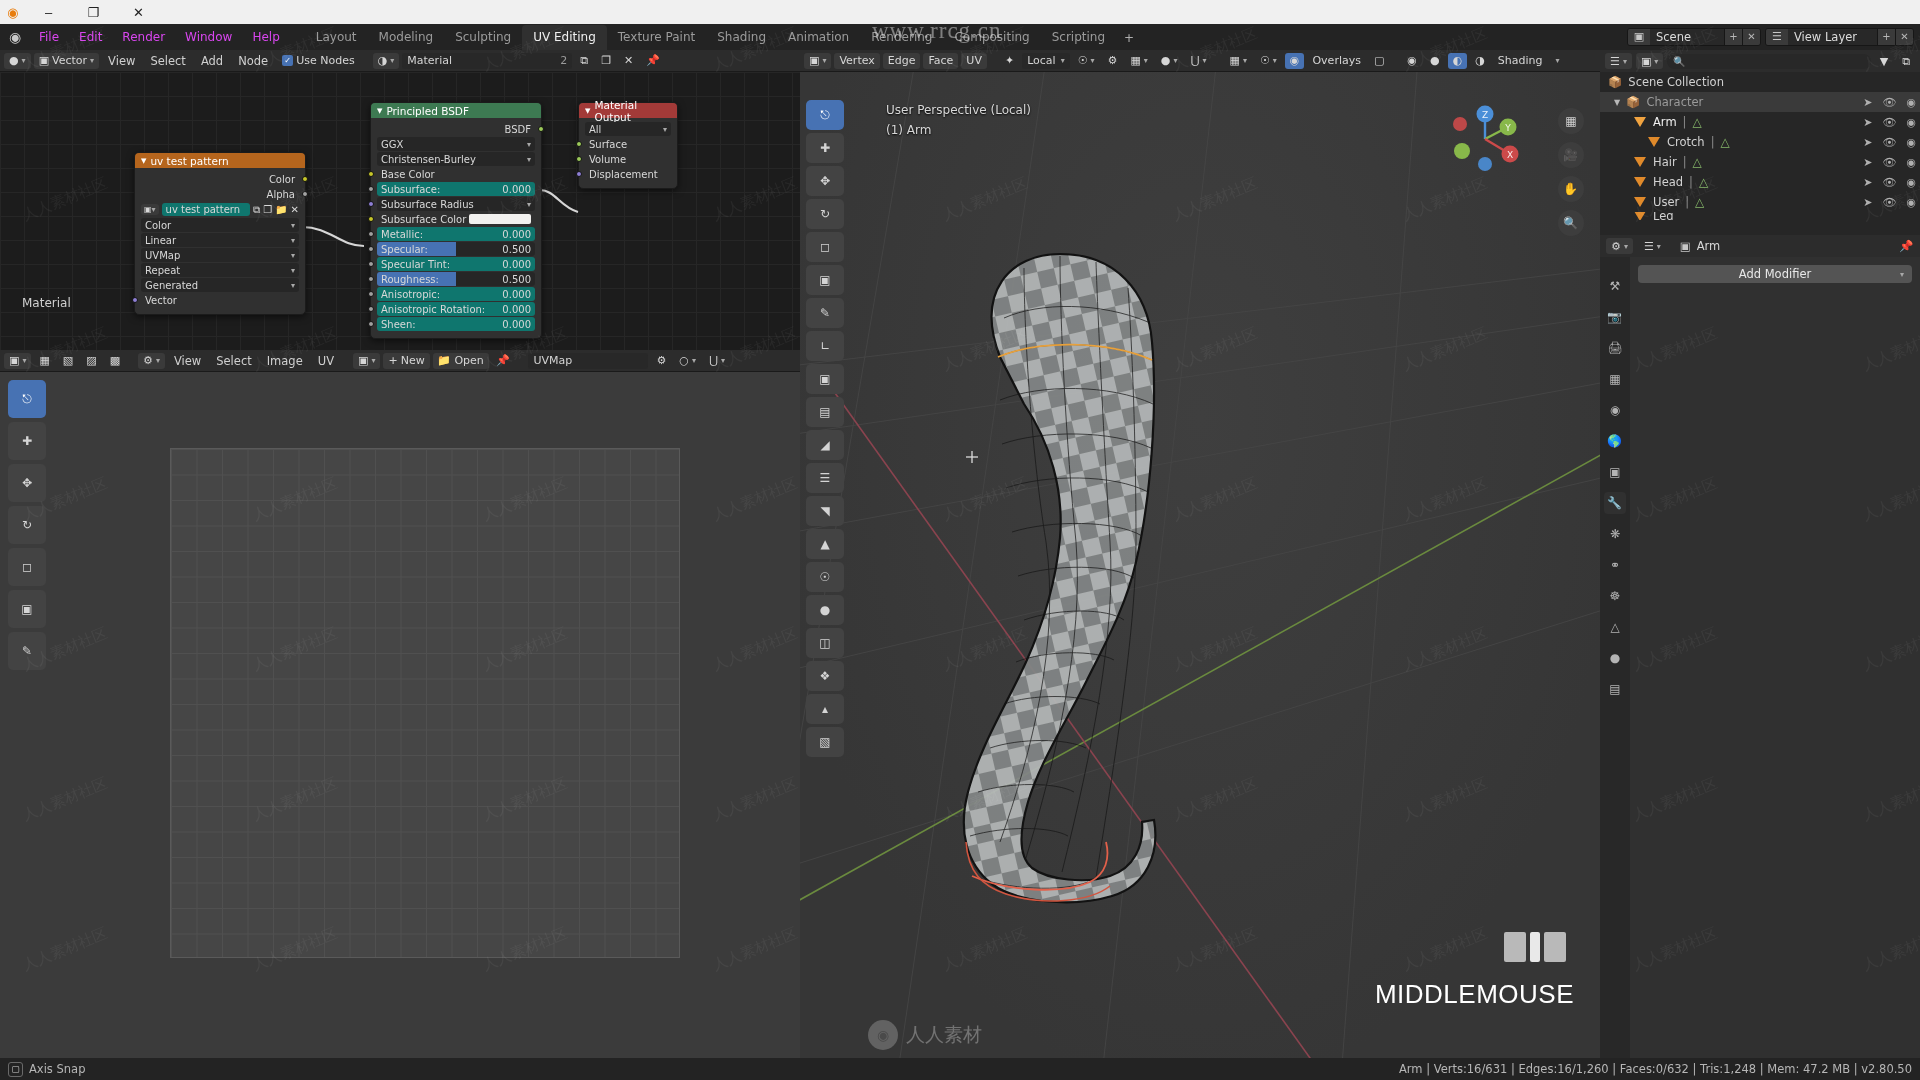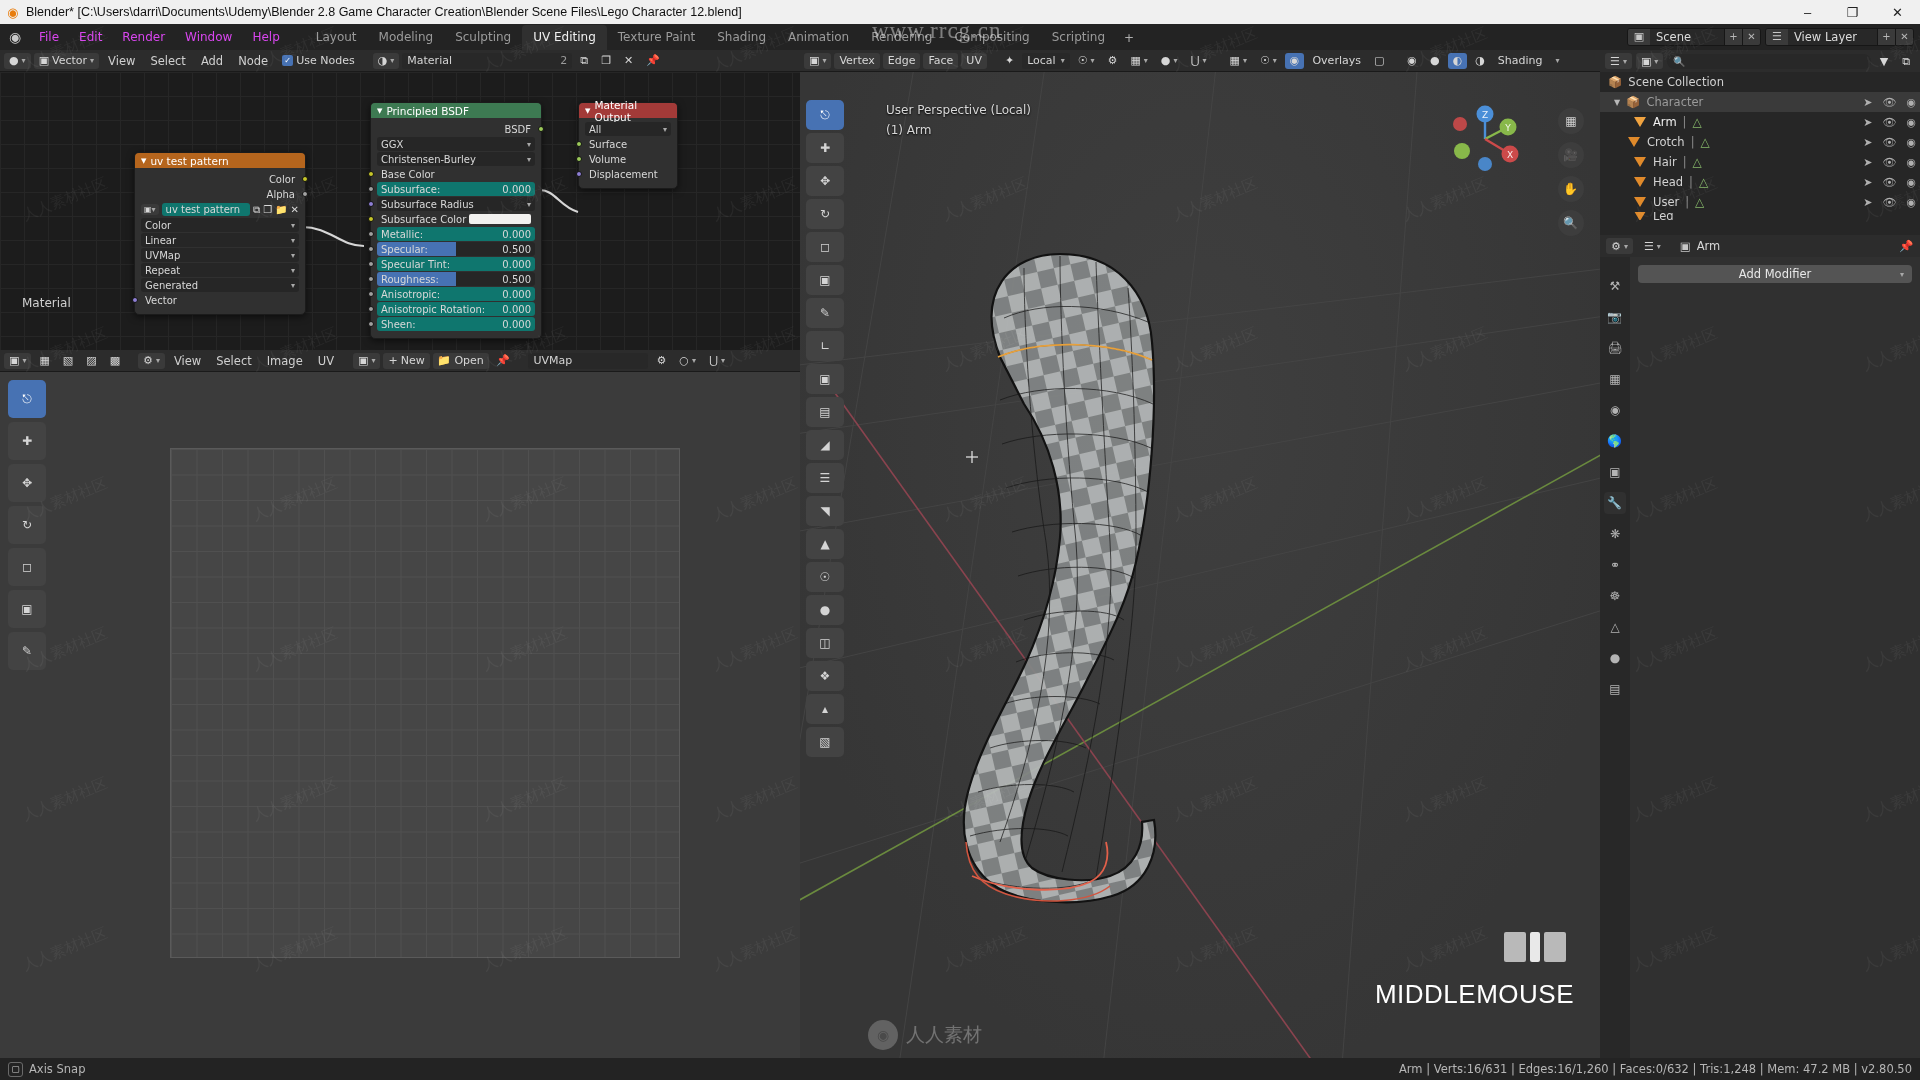--- a/index.html
+++ b/index.html
@@ -176,21 +176,20 @@
     background:rgba(255,255,255,.22); display:flex; align-items:center;
     justify-content:center; color:#4a4a4a; font-size:14px; }
 </style>
 </head>
 <body>
 
 <div id="app">
 
   <div class="titlebar">
     <div class="tb-logo">◉</div>
-    <div class="tb-title">Blender* [C:\Users\darri\Documents\Udemy\Blender 2.8 Game Character Creation\Blender Scene Files\Lego Character 12.blend]</div>
     <div class="tb-btns">
       <div class="tb-btn">–</div>
       <div class="tb-btn">❐</div>
       <div class="tb-btn close">✕</div>
     </div>
   </div>
 
   <div class="topbar">
     <div class="blender-icon">◉</div>
     <div class="menu">
@@ -675,21 +674,21 @@
         <span class="tri-orange hi" style="margin-right:7px;"></span>
         <span style="color:#f0f0f0;">Arm</span>
         <span style="margin:0 6px;color:#8a8a8a;">|</span>
         <span class="mesh-ico">△</span>
         <span class="ol-icons">
           <span>➤</span>
           <span>👁</span>
           <span>◉</span>
         </span>
       </div>
-      <div class="ol-row" style="padding-left:28px;">
+      <div class="ol-row" style="padding-left:48px;">
         <span class="tri-orange" style="margin-right:7px;"></span>
         <span>Crotch</span>
         <span style="margin:0 6px;color:#8a8a8a;">|</span>
         <span class="mesh-ico">△</span>
         <span class="ol-icons">
           <span>➤</span>
           <span>👁</span>
           <span>◉</span>
         </span>
       </div>

